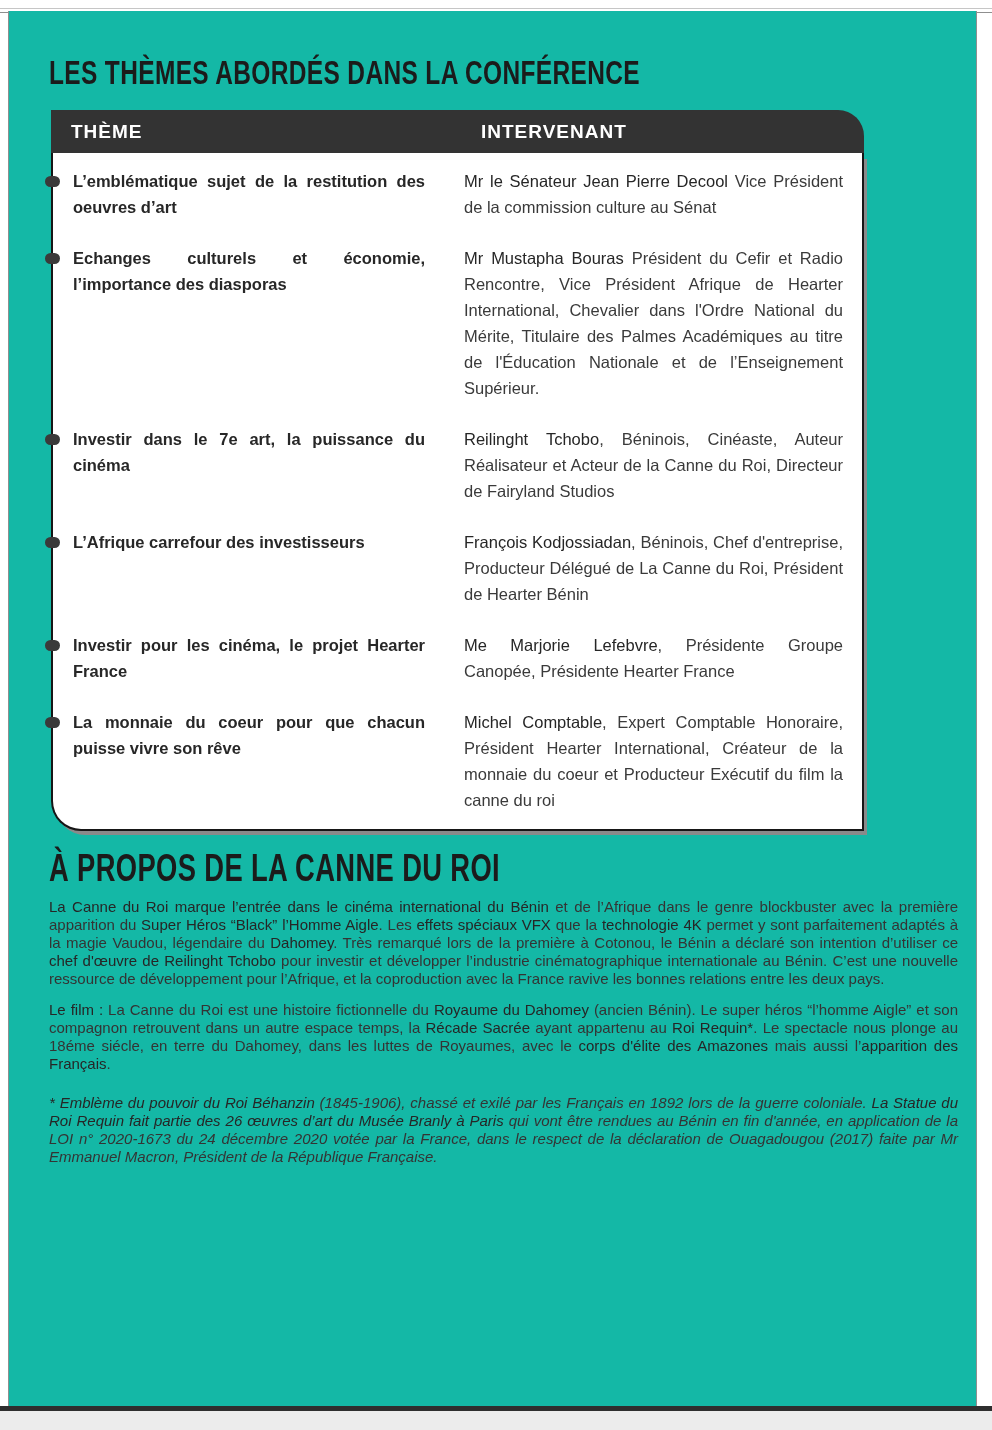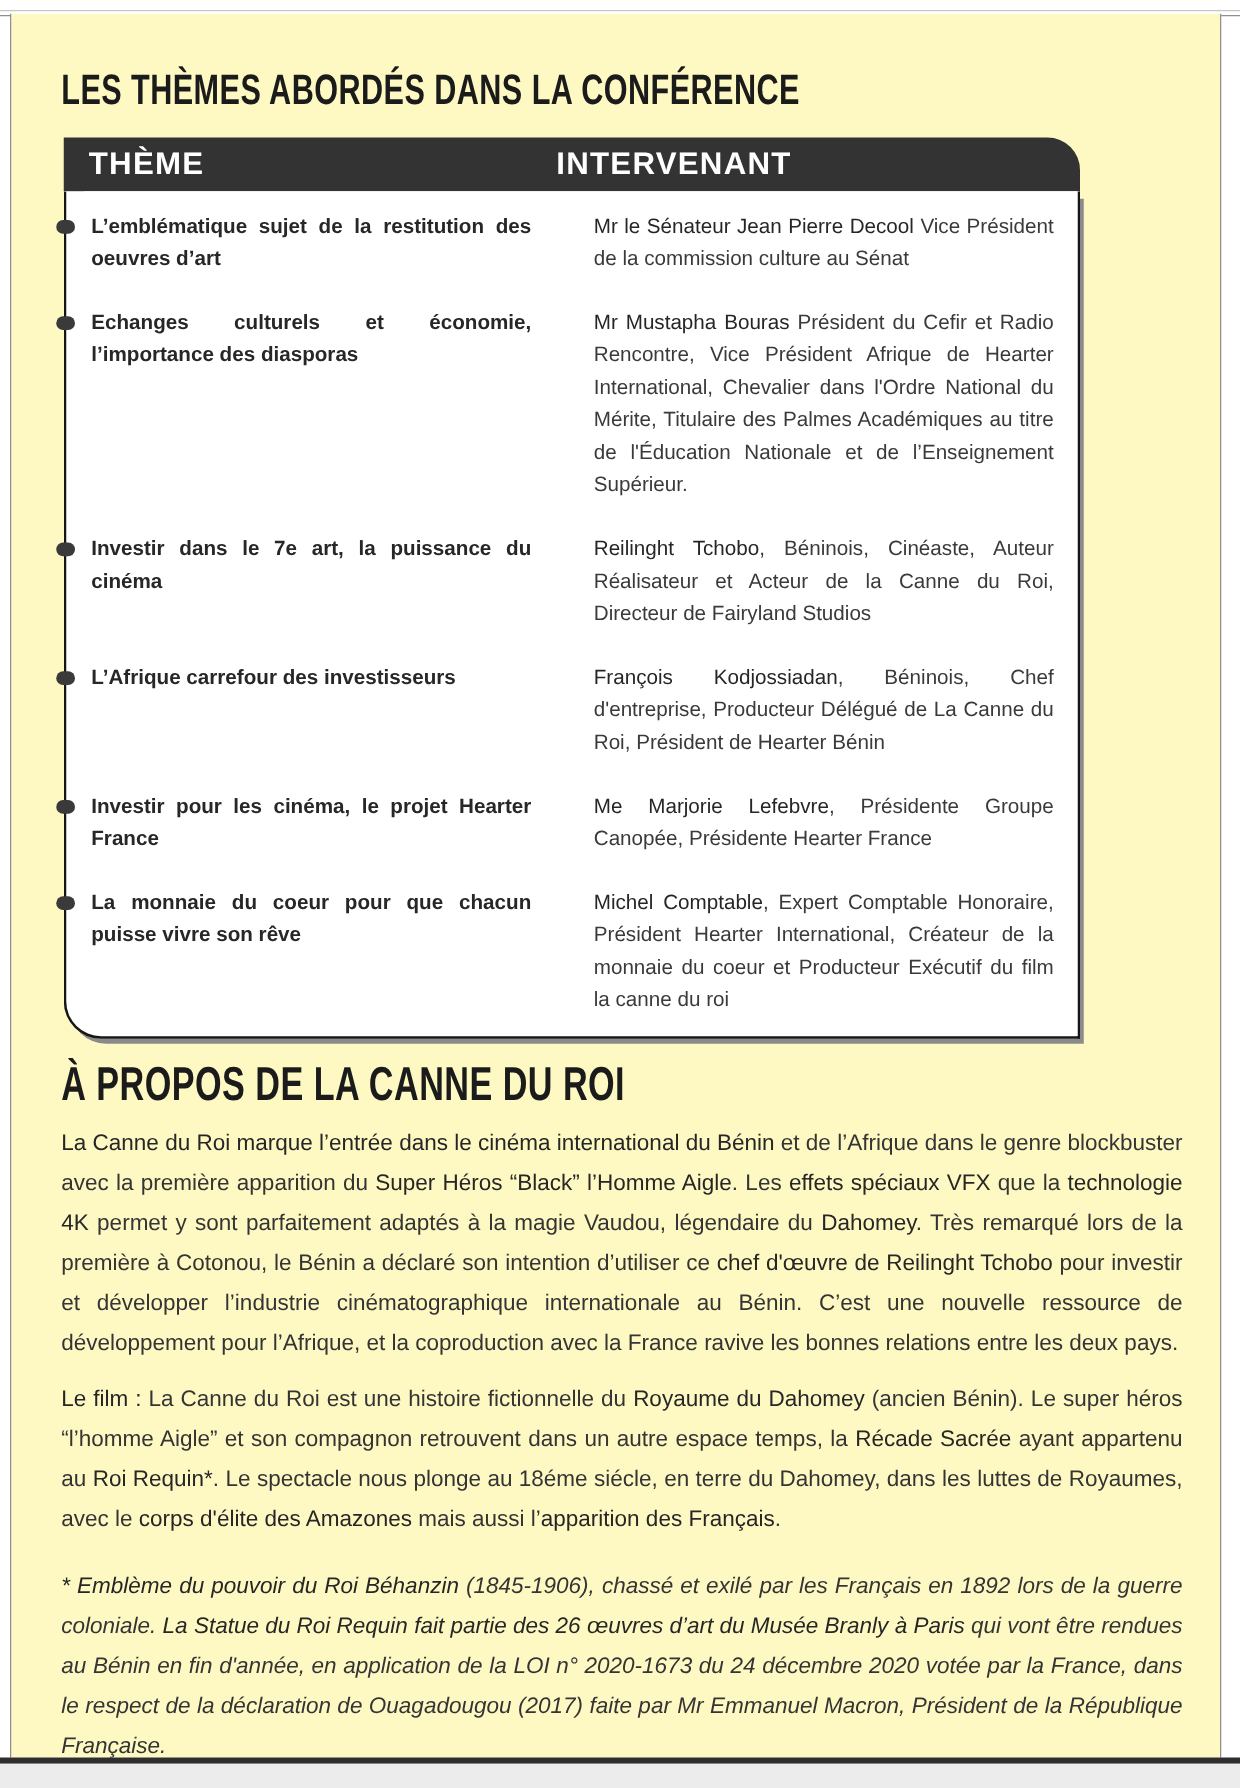--- a/index.html
+++ b/index.html
@@ -6,56 +6,56 @@
   body{
     width:992px;height:1430px;position:relative;overflow:hidden;
     background:#ffffff;color:#2f2f2f;
     font-family:"Liberation Sans",sans-serif;
   }
   
   .top-rule{position:absolute;top:8px;left:0;width:100%;height:3px;
     border-top:1px solid #c6c6c6;border-bottom:1px solid #8f8f8f;background:#fff;}
   .page{position:absolute;top:11px;left:8px;width:969px;height:1395px;
     border-left:1.5px solid #8f8f8f;border-right:1.5px solid #8f8f8f;
-    box-sizing:border-box;padding:0 30px 0 40px;background:#fef9c3;}
+    box-sizing:border-box;padding:0 18px 0 40px;background:#14b8a6;}
   .bottom-bar{position:absolute;top:1406px;left:0;width:100%;height:5px;background:#2e2e2e;}
   .footer-strip{position:absolute;top:1411px;left:0;width:100%;height:19px;background:#ececec;}
 
   
   .display{
     font-weight:700;color:#1b1b1b;letter-spacing:.5px;white-space:nowrap;
     transform:scaleX(.72);transform-origin:0 50%;
   }
   h1.display{font-size:34px;margin:42px 0 18px;}
   h2.display{font-size:38px;margin:16px 0 8px;}
 
   
   .themes-table{width:813px;margin-left:2px;}
   .thead{
-    display:grid;grid-template-columns:352px 1fr;column-gap:22px;
+    display:grid;grid-template-columns:352px 1fr;column-gap:58px;
     align-items:center;height:43px;padding-left:20px;box-sizing:border-box;
     background:#333333;color:#ffffff;border-radius:0 26px 0 0;
-    font-size:25px;font-weight:700;letter-spacing:1px;
+    font-size:19px;font-weight:700;letter-spacing:1px;
   }
   .tbody{
     border:2px solid #161616;border-top:none;border-radius:0 0 0 30px;
     padding:15px 19px 16px 20px;background:#fff;
     box-shadow:4px 5px 0 -1px #8a8a8a;
   }
-  .t-row{display:grid;grid-template-columns:352px 1fr;column-gap:50px;
+  .t-row{display:grid;grid-template-columns:352px 1fr;column-gap:39px;
     margin-bottom:25px;position:relative;}
   .t-row:last-child{margin-bottom:0;}
   .cell{font-size:16.5px;line-height:26px;text-align:justify;}
   .theme{font-weight:700;color:#272727;}
   .who{color:#3a3a3a;}
   .bullet{position:absolute;left:-28px;top:8px;width:15px;height:11px;
     background:#3a3a3a;border-radius:6px;}
 
   
-  .para{font-size:18px;line-height:32px;text-align:justify;margin:0 0 13px;color:#343434;}
+  .para{font-size:15px;line-height:18px;text-align:justify;margin:0 0 13px;color:#343434;}
   .footnote{font-style:italic;margin-top:21px;}
   .b{font-weight:400;color:#262626;}
 </style>
 </head>
 <body>
 
 <div class="top-rule"></div>
 
 <div class="page">
 

